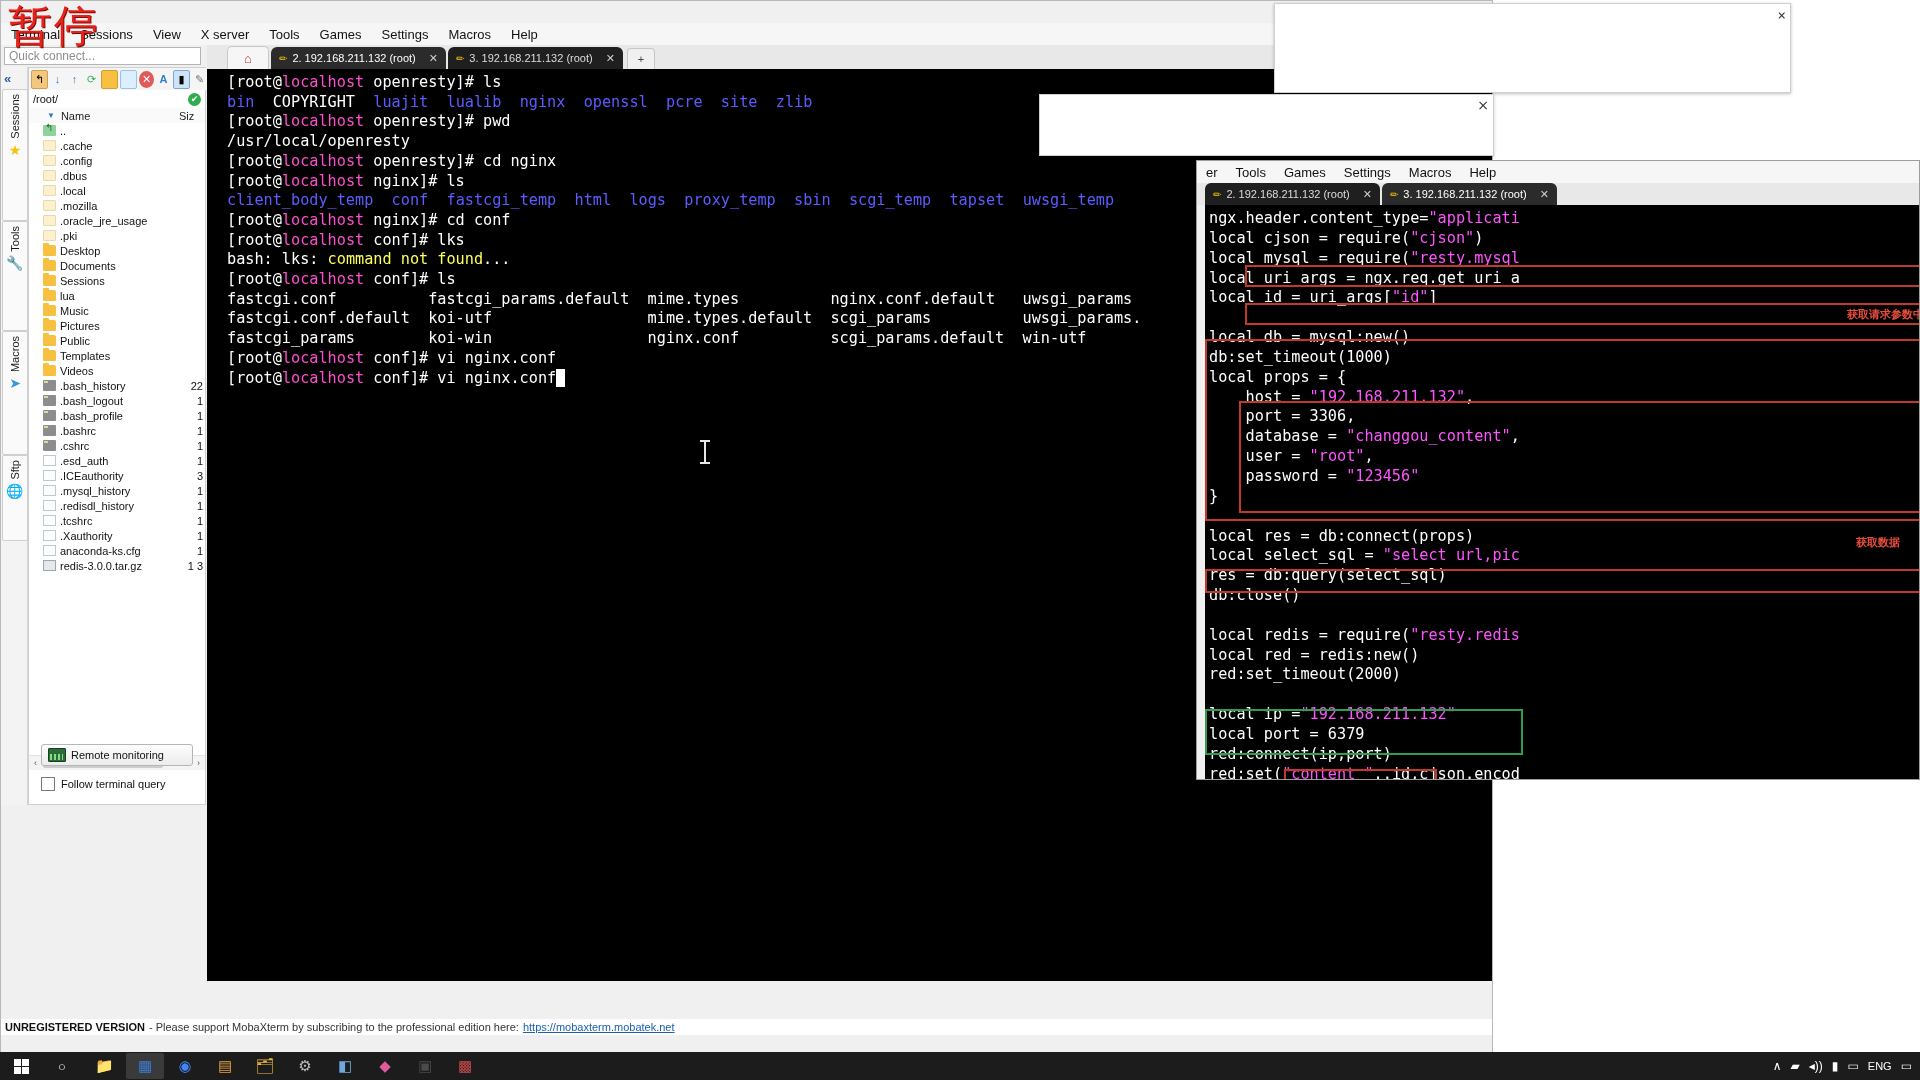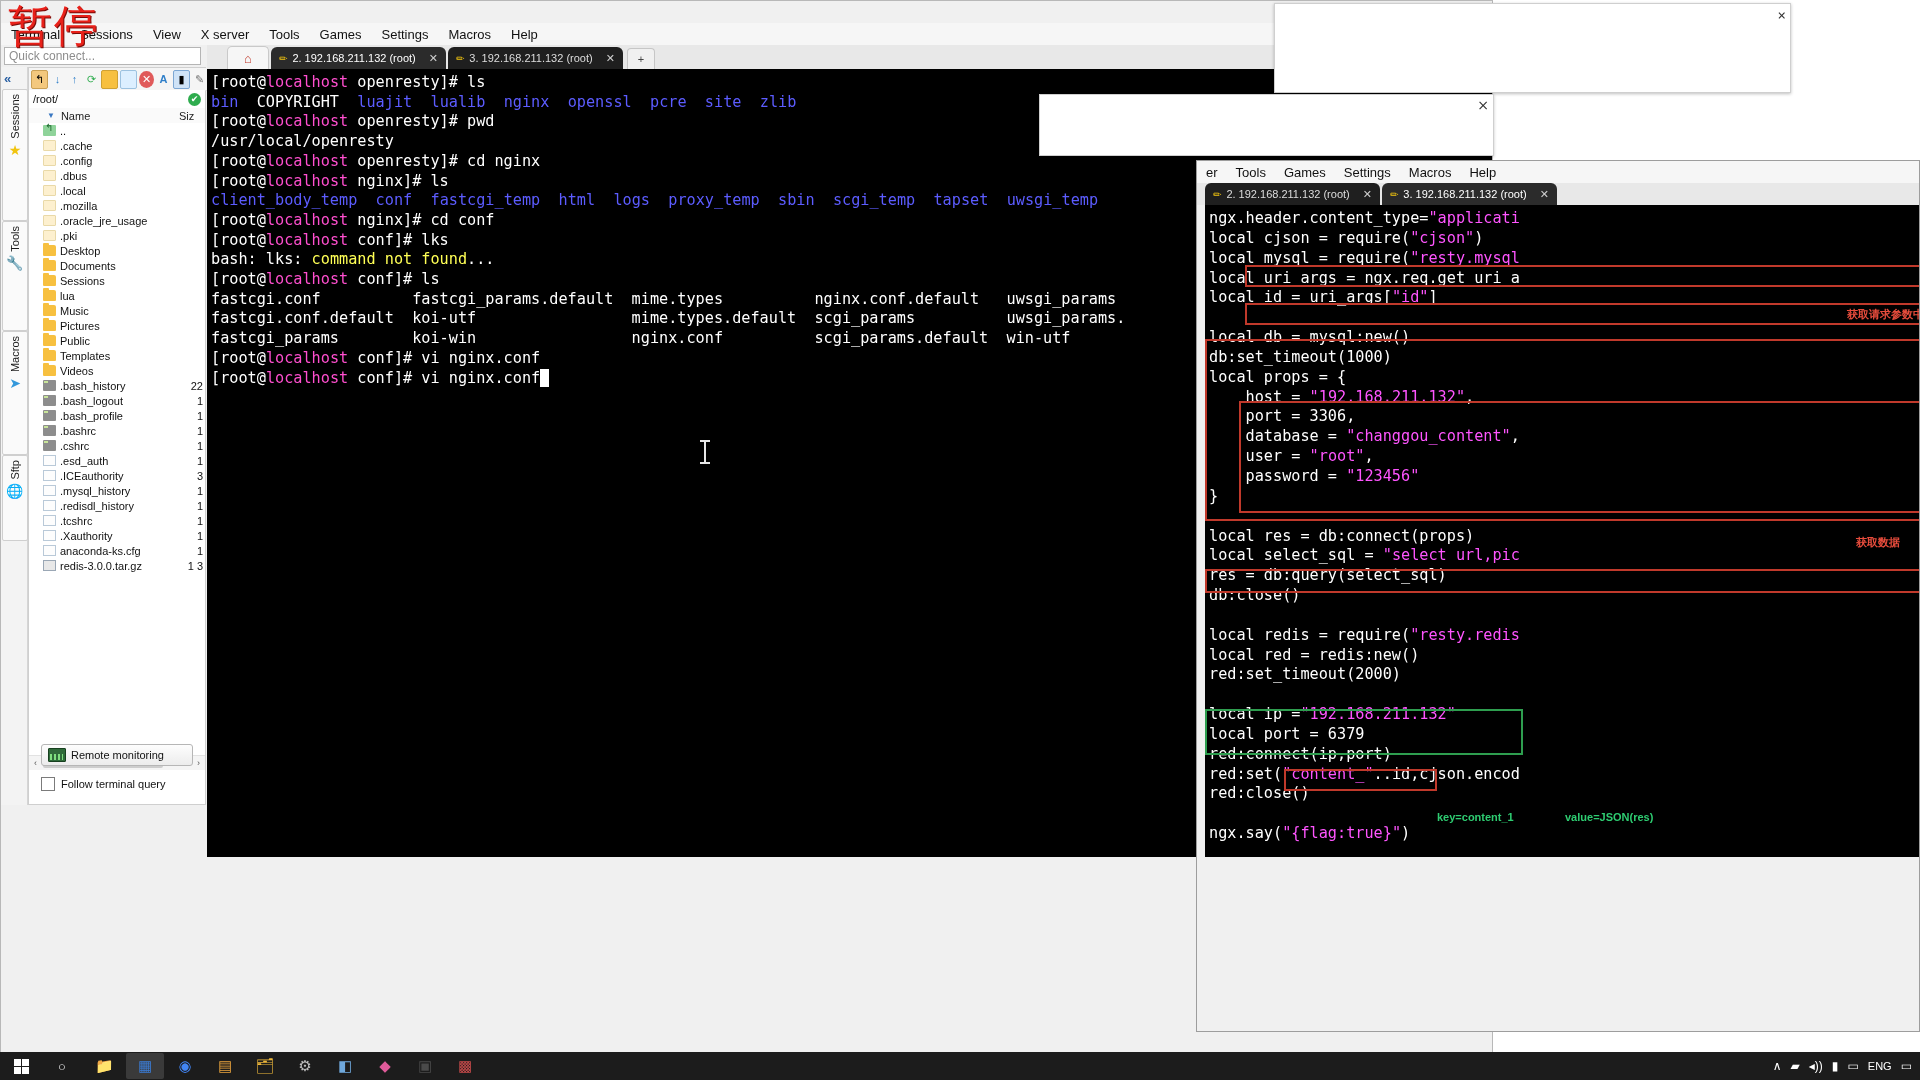--- a/index.html
+++ b/index.html
@@ -180,25 +180,25 @@
   .tab.inactive { background: #1f1f1f; color: #ddd; }
   .tab .tico { color: #f1c40f; font-size: 10px; transform: rotate(-45deg); }
   .tab .tclose { color: #cfcfcf; margin-left: 8px; font-size: 11px; }
   .tab-plus {
     width: 26px; height: 20px; background: #f0f0f0; border: 1px solid #c6c6c6;
     border-bottom: none; border-radius: 4px 4px 0 0; margin-left: 4px;
     display: flex; align-items: center; justify-content: center;
     font-size: 11px; color: #444;
   }
   .terminal {
-    position: absolute; left: 0; top: 24px; width: 100%; height: 788px;
+    position: absolute; left: 0; top: 24px; width: 100%; height: 912px;
     background: #000; color: #fff;
     font-family: "DejaVu Sans Mono", "Liberation Mono", monospace;
     font-size: 15.2px; line-height: 19.7px;
-    padding: 4px 0 0 4px; box-sizing: border-box; overflow: hidden;
+    padding: 4px 0 0 20px; box-sizing: border-box; overflow: hidden;
     white-space: pre;
   }
   .t-host { color: #ff4fcf; }
   .t-dir  { color: #5c5cff; }
   .t-yellow { color: #ffff55; }
   .t-white { color: #ffffff; }
   .cursorblk { background: #ffffff; color: #000; }
   .mouse-caret {
     position: absolute; left: 497px; top: 396px; width: 2px; height: 22px;
     background: #fff; opacity: .9;
@@ -212,21 +212,21 @@
   .unreg-bar {
     position: absolute; left: 0; bottom: 19px; width: 1491px; height: 16px;
     background: #fff; font-size: 11px; color: #333;
     display: flex; align-items: center; padding-left: 4px; box-sizing: border-box;
   }
   .unreg-bar b { color: #111; font-weight: bold; }
   .unreg-bar .lnk { color: #1a5fb4; text-decoration: underline; margin-left: 4px; }
 
   
   .moba2 {
-    position: absolute; left: 1196px; top: 160px; width: 724px; height: 872px;
+    position: absolute; left: 1196px; top: 160px; width: 724px; height: 620px;
     background: #f0f0f0; border: 1px solid #9d9d9d; box-sizing: border-box;
     overflow: hidden;
   }
   .moba2 .menubar2 {
     position: absolute; left: 0; top: 0; width: 100%; height: 22px;
     background: #f6f6f6; display: flex; align-items: center;
     font-size: 13px; color: #111;
   }
   .moba2 .menubar2 .mi { padding: 2px 9px; }
   .moba2 .tabstrip2 {
@@ -565,20 +565,25 @@
         </div>
         <div class="tab-plus">
           <span>+</span>
         </div>
       </div>
 
       <div class="terminal" id="terminal"><div><span class="t-white">[root@</span><span class="t-host">localhost</span><span class="t-white"> openresty]# ls</span></div><div><span class="t-dir">bin</span><span class="t-white">  COPYRIGHT  </span><span class="t-dir">luajit</span><span class="t-white">  </span><span class="t-dir">lualib</span><span class="t-white">  </span><span class="t-dir">nginx</span><span class="t-white">  </span><span class="t-dir">openssl</span><span class="t-white">  </span><span class="t-dir">pcre</span><span class="t-white">  </span><span class="t-dir">site</span><span class="t-white">  </span><span class="t-dir">zlib</span></div><div><span class="t-white">[root@</span><span class="t-host">localhost</span><span class="t-white"> openresty]# pwd</span></div><div><span class="t-white">/usr/local/openresty</span></div><div><span class="t-white">[root@</span><span class="t-host">localhost</span><span class="t-white"> openresty]# cd nginx</span></div><div><span class="t-white">[root@</span><span class="t-host">localhost</span><span class="t-white"> nginx]# ls</span></div><div><span class="t-dir">client_body_temp</span><span class="t-white">  </span><span class="t-dir">conf</span><span class="t-white">  </span><span class="t-dir">fastcgi_temp</span><span class="t-white">  </span><span class="t-dir">html</span><span class="t-white">  </span><span class="t-dir">logs</span><span class="t-white">  </span><span class="t-dir">proxy_temp</span><span class="t-white">  </span><span class="t-dir">sbin</span><span class="t-white">  </span><span class="t-dir">scgi_temp</span><span class="t-white">  </span><span class="t-dir">tapset</span><span class="t-white">  </span><span class="t-dir">uwsgi_temp</span></div><div><span class="t-white">[root@</span><span class="t-host">localhost</span><span class="t-white"> nginx]# cd conf</span></div><div><span class="t-white">[root@</span><span class="t-host">localhost</span><span class="t-white"> conf]# lks</span></div><div><span class="t-white">bash: lks: </span><span class="t-yellow">command not found</span><span class="t-white">...</span></div><div><span class="t-white">[root@</span><span class="t-host">localhost</span><span class="t-white"> conf]# ls</span></div><div><span class="t-white">fastcgi.conf          fastcgi_params.default  mime.types          nginx.conf.default   uwsgi_params</span></div><div><span class="t-white">fastcgi.conf.default  koi-utf                 mime.types.default  scgi_params          uwsgi_params.</span></div><div><span class="t-white">fastcgi_params        koi-win                 nginx.conf          scgi_params.default  win-utf</span></div><div><span class="t-white">[root@</span><span class="t-host">localhost</span><span class="t-white"> conf]# vi nginx.conf</span></div><div><span class="t-white">[root@</span><span class="t-host">localhost</span><span class="t-white"> conf]# vi nginx.conf</span><span class="cursorblk"> </span></div></div>
       <div class="mouse-caret"></div>
     </div>
 
+    <div class="unreg-bar">
+      <b>UNREGISTERED VERSION</b>
+      <span style="margin-left:4px;">- Please support MobaXterm by subscribing to the professional edition here:</span>
+      <span class="lnk">https://mobaxterm.mobatek.net</span>
+    </div>
   </div>
 
   <div class="moba2">
     <div class="menubar2">
       <span class="mi">er</span>
       <span class="mi">Tools</span>
       <span class="mi">Games</span>
       <span class="mi">Settings</span>
       <span class="mi">Macros</span>
       <span class="mi">Help</span>

